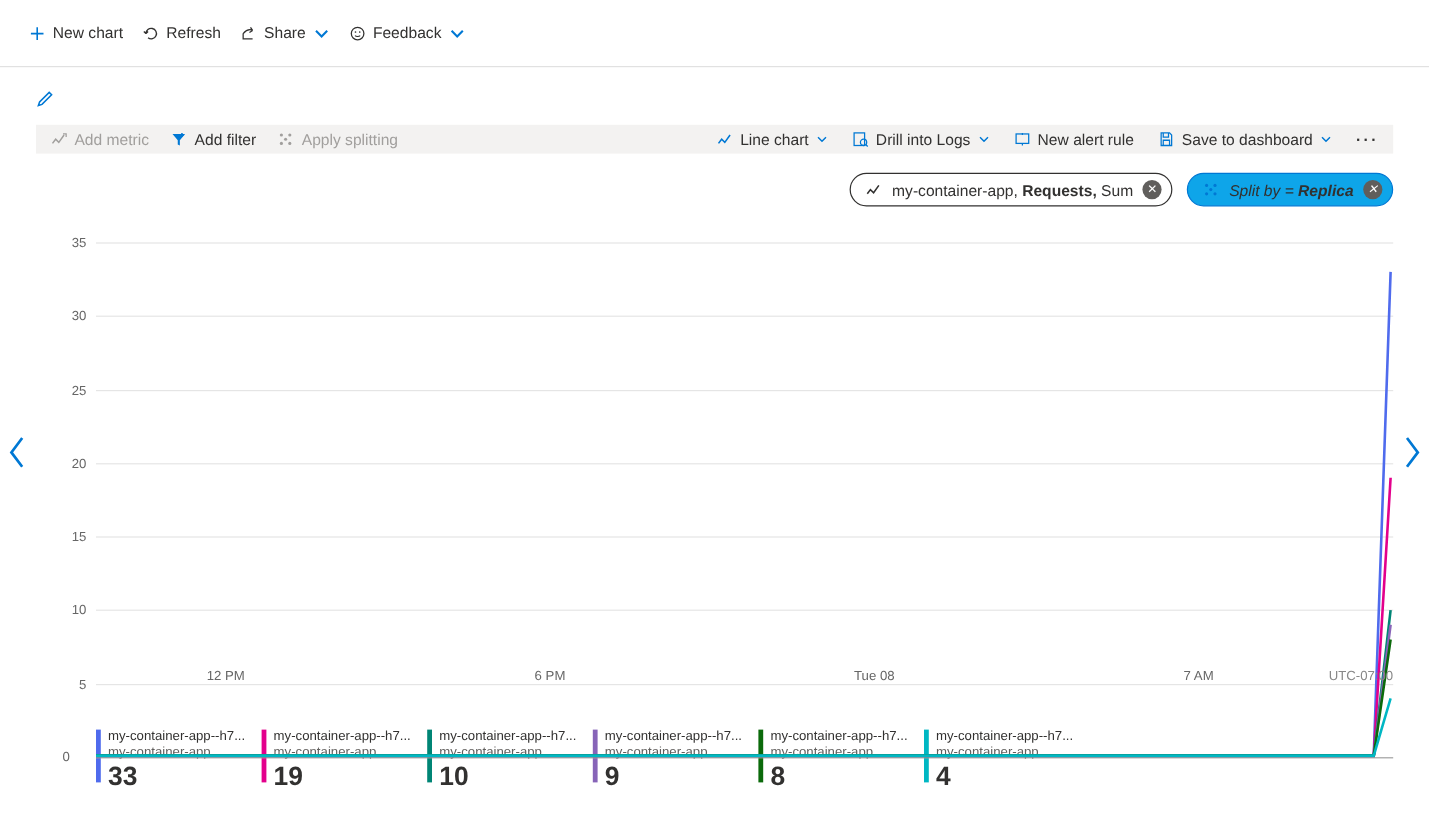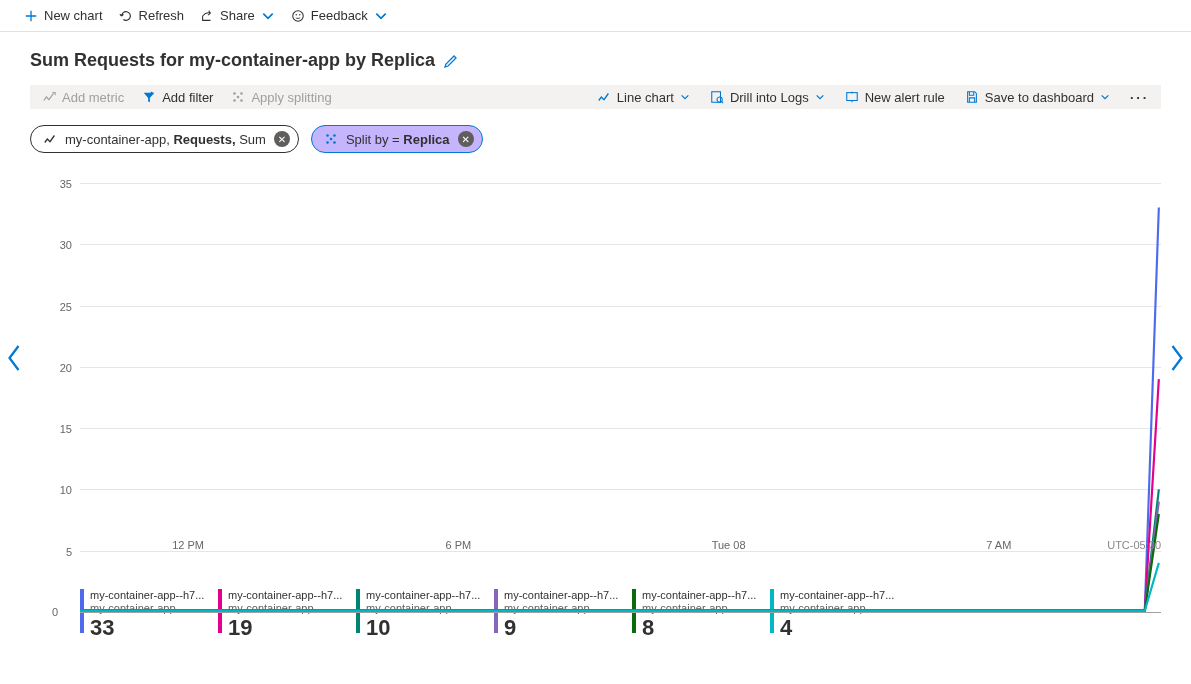--- a/index.html
+++ b/index.html
@@ -10,21 +10,21 @@
     background: #fff;
     width: 1191px;
     height: 684px;
     overflow: hidden;
     position: relative;
   }
   
   .top-toolbar {
     display: flex;
     align-items: center;
-    height: 32px;
+    height: 56px;
     padding: 0 16px 0 24px;
     border-bottom: 1px solid #e1e1e1;
     gap: 16px;
   }
   .top-toolbar .tbtn {
     display: flex;
     align-items: center;
     gap: 6px;
     cursor: pointer;
     color: #323130;
@@ -70,34 +70,36 @@
     cursor: pointer;
   }
   .gray-bar .disabled { color: #a19f9d; cursor: default; }
   .gray-bar .right-group { margin-left: auto; display: flex; align-items: center; gap: 20px; }
   .ellipsis { font-weight: bold; letter-spacing: 2px; cursor: pointer; }
   
   .pills-row {
     display: flex;
     gap: 12px;
     padding: 16px 30px 10px 30px;
+    justify-content: flex-end;
   }
   .pill {
     border: 1px solid #323130;
     border-radius: 16px;
     padding: 5px 8px 5px 12px;
     display: flex;
     align-items: center;
     gap: 8px;
     font-size: 13px;
     cursor: pointer;
   }
   .pill.split {
     border: 1.5px solid #0078d4;
-    background: #c4b5fd;
+    background: #0ea5e9;
+    font-style: italic;
   }
   .pill .close {
     width: 16px; height: 16px;
     border-radius: 50%;
     background: #605e5c;
     color: #fff;
     display: flex;
     align-items: center;
     justify-content: center;
     font-size: 10px;
@@ -234,21 +236,20 @@
       </svg>
     <span>Feedback</span>
     <svg viewBox="0 0 12 12">
         <path class="chev" d="M2 4l4 4 4-4"></path>
       </svg>
   </div>
   <div class="spacer"></div>
 </div>
 
 <div class="chart-title-row">
-  <span class="chart-title">Sum Requests for my-container-app by Replica</span>
   <svg viewBox="0 0 16 16" width="16" height="16">
       <path d="M2 14l1-3 8-8 2 2-8 8-3 1z" fill="none" stroke="#0078d4" stroke-width="1.3"></path>
     </svg>
 </div>
 
 <div class="gray-bar">
   <div class="gbtn disabled">
     <svg viewBox="0 0 16 16" width="14" height="14">
         <path d="M2 12l3-4 3 3 5-7" fill="none" stroke="#a19f9d" stroke-width="1.4"></path>
         <path d="M12 3h3v3" fill="none" stroke="#a19f9d" stroke-width="1.2"></path>
@@ -379,21 +380,21 @@
       <path d="M0 349 L985 349 L998 250" fill="none" stroke="#008575" stroke-width="2"></path>
       <path d="M0 349 L985 349 L998 260" fill="none" stroke="#8764b8" stroke-width="2"></path>
       <path d="M0 349 L985 349 L998 270" fill="none" stroke="#0b6a0b" stroke-width="2"></path>
       <path d="M0 349 L985 349 L998 310" fill="none" stroke="#00b7c3" stroke-width="2"></path>
     </svg>
 
     <span class="x-label" style="left:10%">12 PM</span>
     <span class="x-label" style="left:35%">6 PM</span>
     <span class="x-label" style="left:60%">Tue 08</span>
     <span class="x-label" style="left:85%">7 AM</span>
-    <span class="tz-label">UTC-05:00</span>
+    <span class="tz-label">UTC-07:00</span>
   </div>
 </div>
 
 <div class="legend-row">
   <div class="legend-card">
     <div class="legend-color" style="background:#4f6bed"></div>
     <div class="legend-text">
       <span class="name">my-container-app--h7...</span>
       <span class="sub">my-container-app</span>
       <span class="val">33</span>

